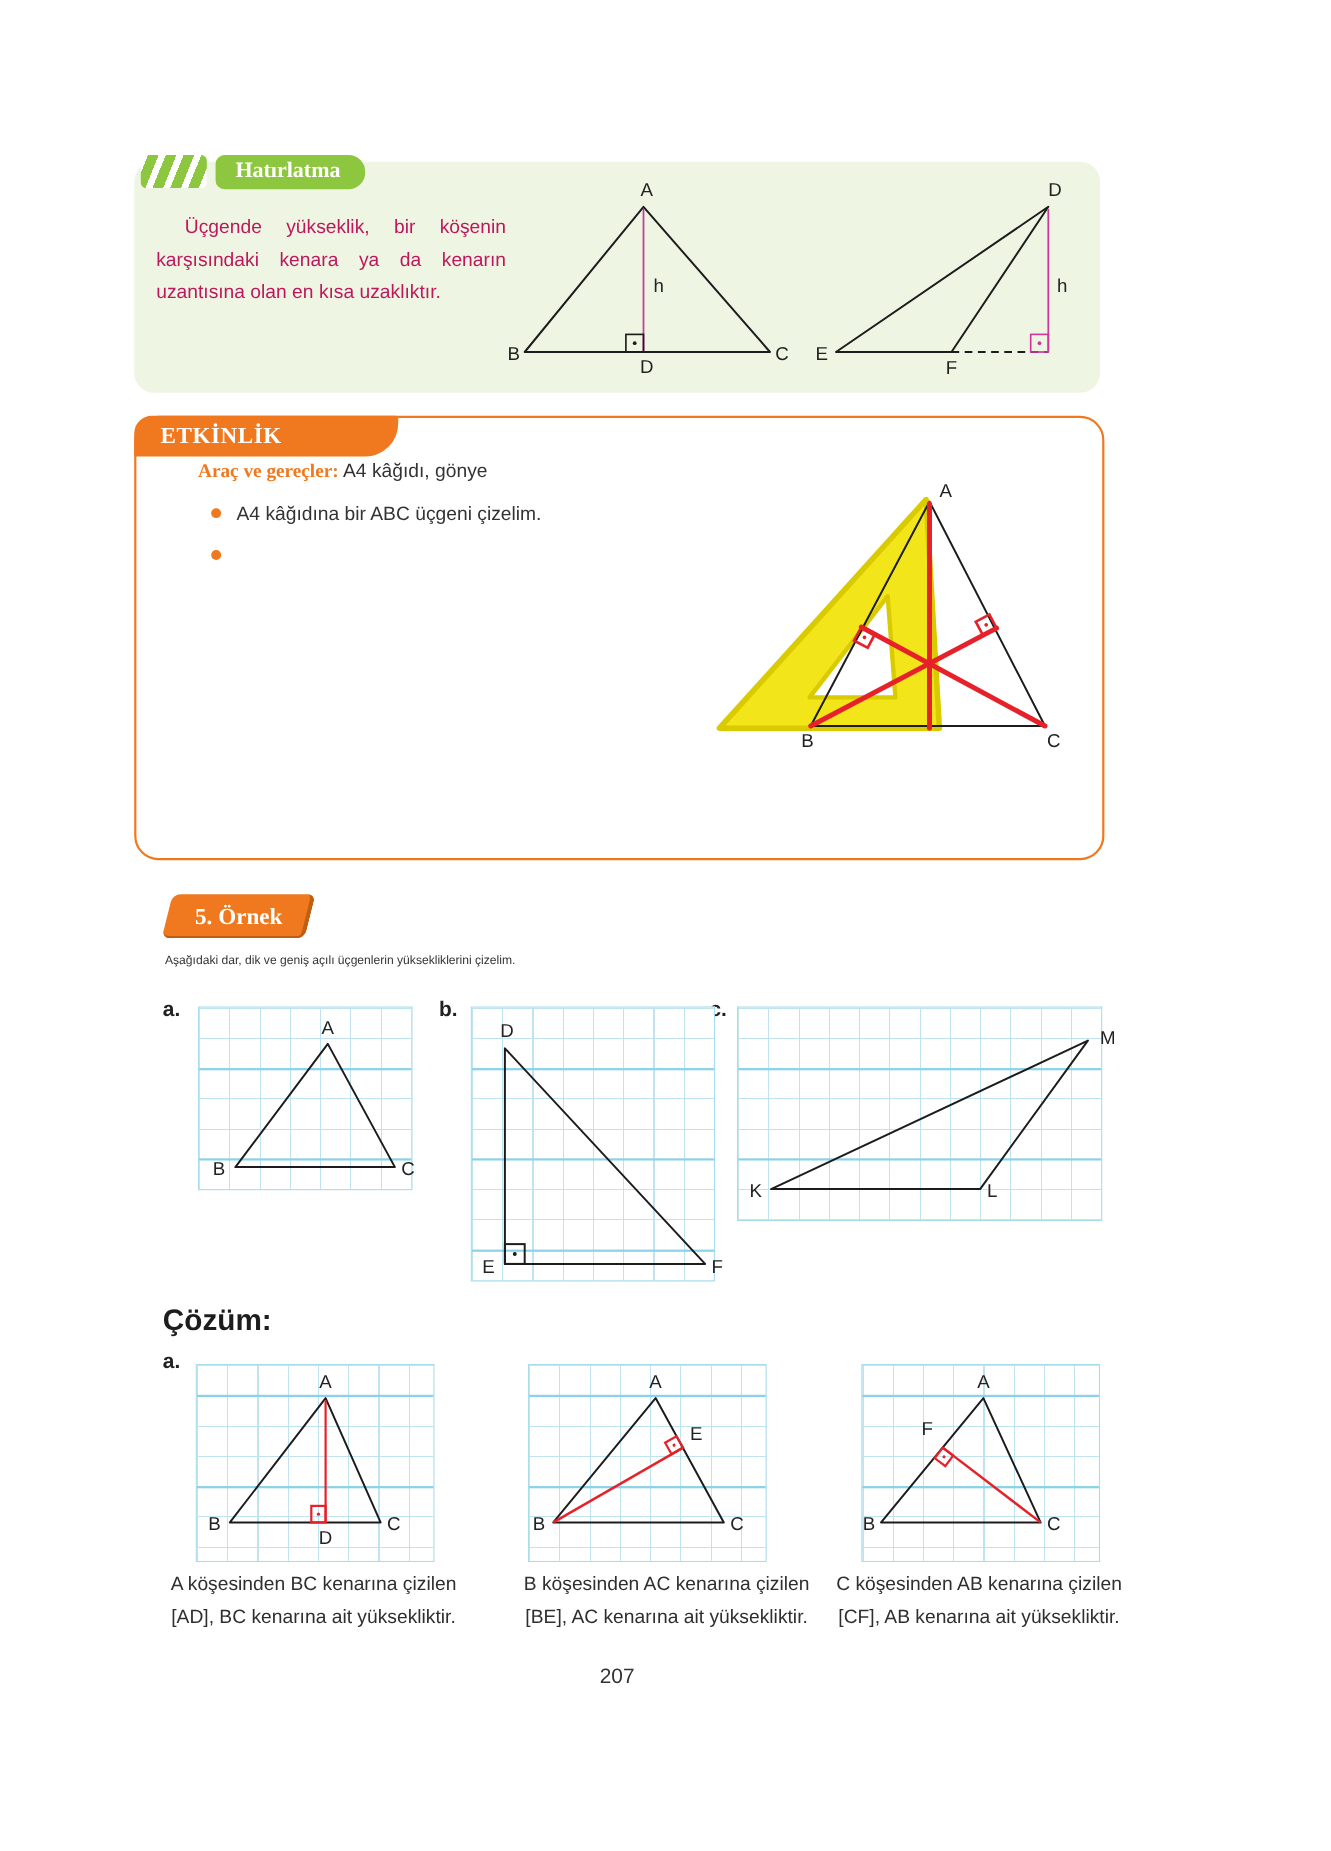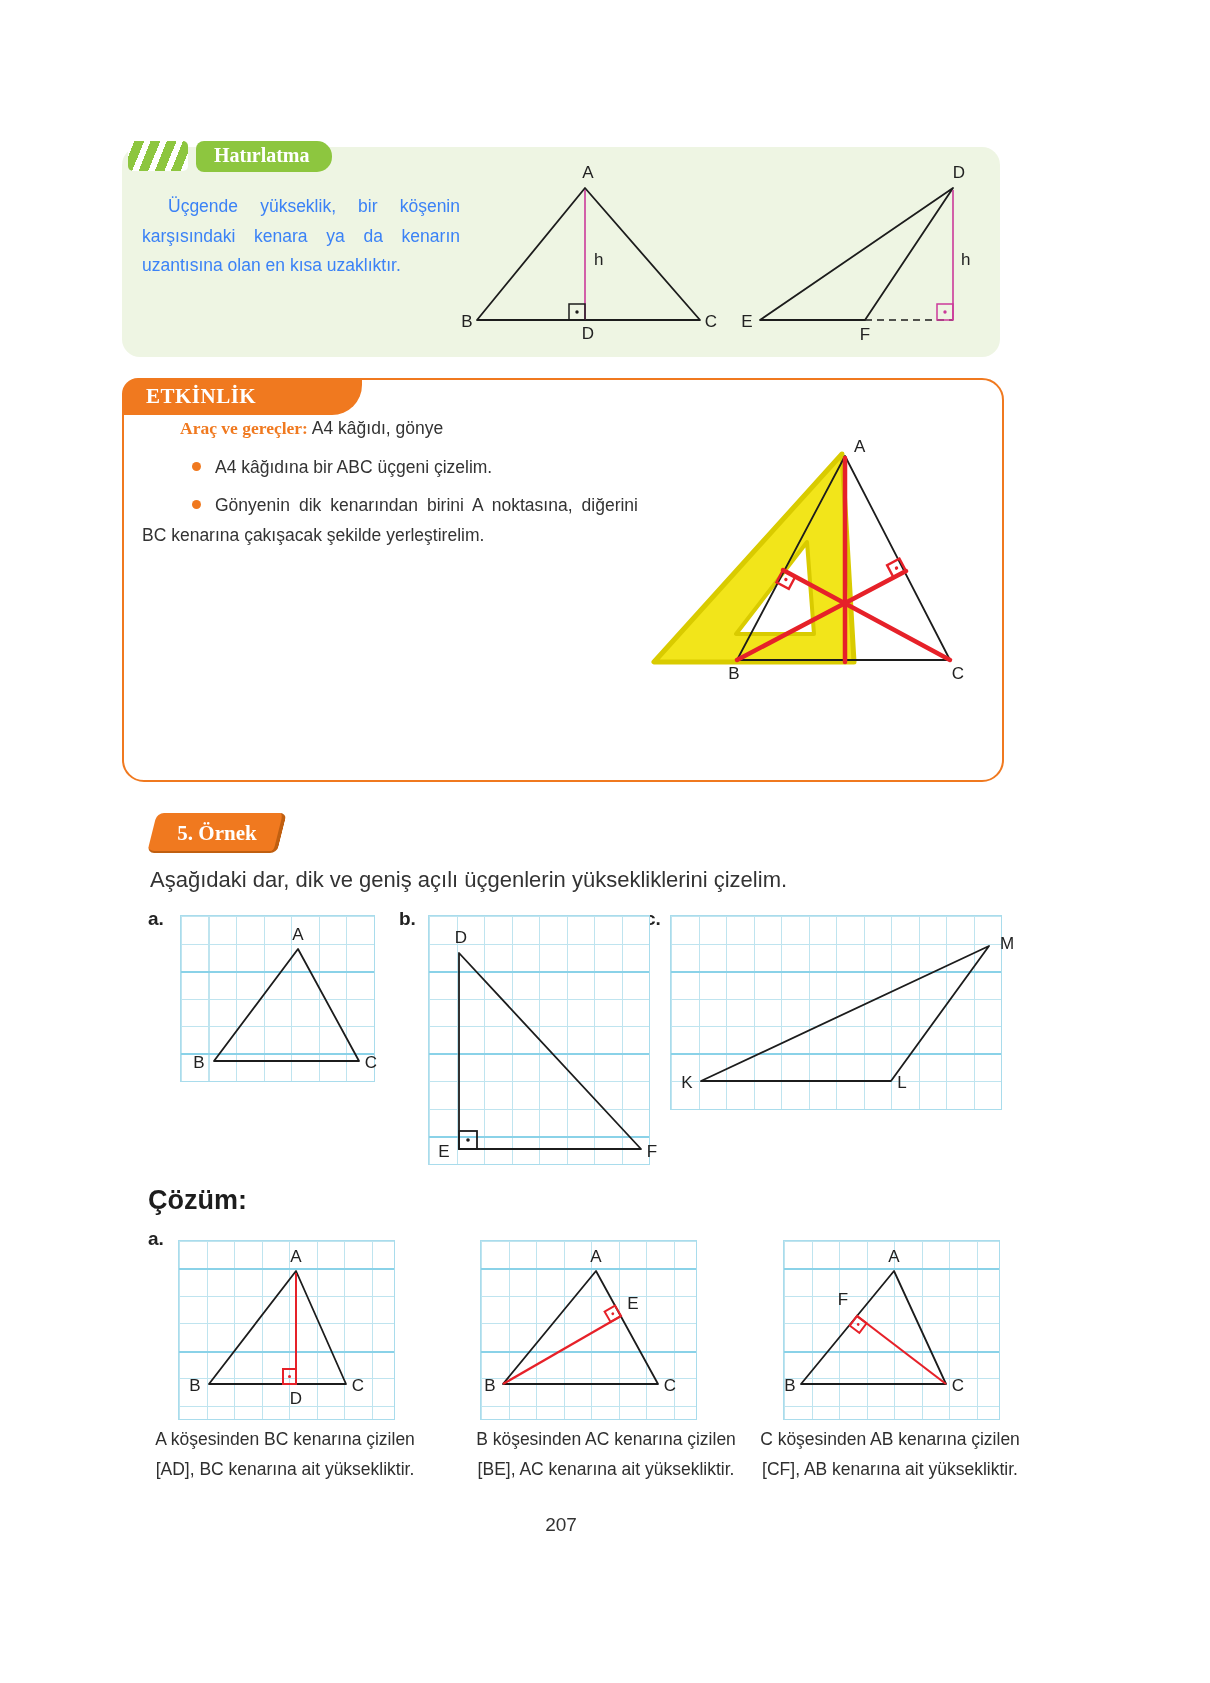--- a/index.html
+++ b/index.html
@@ -6,42 +6,42 @@
   .page{position:relative;width:1082px;height:1683px;background:#fff;overflow:hidden;
         font-family:"Liberation Sans","DejaVu Sans",sans-serif;color:#2e2e2e;}
   .abs{position:absolute;}
 
   
   .reminder-box{left:122px;top:147px;width:878px;height:210px;background:#eef5e3;border-radius:18px;}
   .reminder-tab{left:128px;top:140px;height:32px;display:flex;align-items:center;gap:8px;}
   .stripes{width:60px;height:30px;border-radius:5px;background:repeating-linear-gradient(112deg,#ffffff 0 6px,#8dc63f 6px 15px);}
   .tab-label-green{background:#8dc63f;color:#fff;font-family:"Liberation Serif","DejaVu Serif",serif;
        font-weight:bold;font-size:20px;padding:3px 22px 5px 18px;border-radius:8px 15px 15px 8px;}
-  .reminder-text{left:142px;top:192px;width:318px;font-size:17.5px;line-height:29.5px;text-align:justify;text-indent:26px;color:#3b82f6;}
+  .reminder-text{left:142px;top:192px;width:318px;font-size:17.5px;line-height:29.5px;text-align:justify;text-indent:26px;color:#be185d;}
 
   
   .activity-box{left:122px;top:378px;width:878px;height:400px;background:#fff;border:2.5px solid #f0791f;border-radius:22px;}
   .activity-tab{left:122px;top:378px;width:240px;height:37px;background:#f0791f;color:#fff;
        font-family:"Liberation Serif","DejaVu Serif",serif;font-weight:bold;font-size:21px;letter-spacing:.5px;
        display:flex;align-items:center;padding-left:24px;border-radius:16px 2px 30px 0;box-sizing:border-box;}
   .activity-text{left:142px;top:414px;width:496px;font-size:17.5px;line-height:29.5px;color:#333;}
   .activity-text p{margin:0 0 9px 0;text-align:justify;}
   .tools-line{text-indent:38px;}
   .tools-label{color:#f0791f;font-weight:bold;font-family:Liberation Serif, serif;}
   .para-indent{text-indent:38px;}
   .step{text-indent:50px;}
   .dot{display:inline-block;width:9px;height:9px;border-radius:50%;background:#f0791f;margin-right:14px;vertical-align:2px;}
 
   
   .badge{left:152px;top:813px;width:130px;height:40px;}
   .badge .skew{position:absolute;inset:0;background:#f0791f;transform:skewX(-14deg);border-radius:7px;
        border-right:4px solid #c05f10;border-bottom:2px solid #c05f10;}
   .badge .txt{position:absolute;inset:0;display:flex;align-items:center;justify-content:center;color:#fff;
        font-family:"Liberation Serif","DejaVu Serif",serif;font-weight:bold;font-size:21px;}
-  .example-intro{left:150px;top:867px;width:700px;font-size:22px;color:#333;}
+  .example-intro{left:150px;top:867px;width:700px;font-size:11px;color:#333;}
 
   
   .grid-panel{background-color:#fff;border:1px solid #a9dcec;
      background-image:repeating-linear-gradient(to right,#bfe4ef 0 1px,transparent 1px 27.5px),
                       repeating-linear-gradient(to bottom,#bfe4ef 0 1px,transparent 1px 27.5px);}
   .hline{position:absolute;left:0;right:0;height:2px;background:#8ad2e8;}
   .grid-svg{position:absolute;inset:0;}
   .panel-label{font-weight:bold;font-size:19px;color:#222;}
 
   .heading-bold{font-weight:bold;font-size:27px;color:#1d1d1d;}
@@ -90,21 +90,21 @@
     <text x="226" y="113" fill="#e5308e">h</text>
   </svg>
 
   <div class="abs activity-box"></div>
   <div class="abs activity-tab">ETKİNLİK</div>
 
   <div class="abs activity-text">
     <p class="tools-line"><span class="tools-label">Araç ve gereçler:</span>
       <span>A4 kâğıdı, gönye</span></p>
     <p class="step"><span class="dot"></span><span>A4 kâğıdına bir ABC üçgeni çizelim.</span></p>
-    <p class="step"><span class="dot"></span><span>Gönyenin dik kenarından birini A noktasına, diğerini BC kenarına çakışacak şekilde yerleştirelim.</span></p>
+    <p class="step"><span class="dot"></span></p>
   </div>
 
   <svg class="abs" style="left:648px;top:438px;" width="362" height="278" viewBox="0 0 362 278">
     <polygon points="6,224 206,224 194,16" fill="#f2e51a" stroke="#d9cb00" stroke-width="5" stroke-linejoin="round"></polygon>
     <polygon points="88,196 166,196 159,104" fill="#ffffff" stroke="#d9cb00" stroke-width="4" stroke-linejoin="round"></polygon>
     <path class="tri" d="M197,18 L89,222 L302,222 Z"></path>
     <line class="red" x1="197" y1="20" x2="197" y2="224" stroke-width="4.5" stroke-linecap="round"></line>
     <line class="red" x1="89" y1="222" x2="258" y2="133" stroke-width="4.5" stroke-linecap="round"></line>
     <line class="red" x1="302" y1="222" x2="135" y2="132" stroke-width="4.5" stroke-linecap="round"></line>
     <g transform="translate(135,132) rotate(28)">

